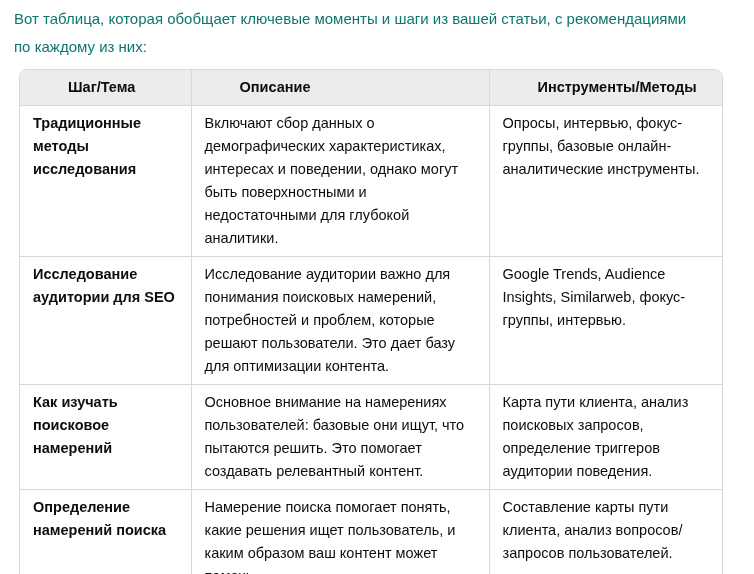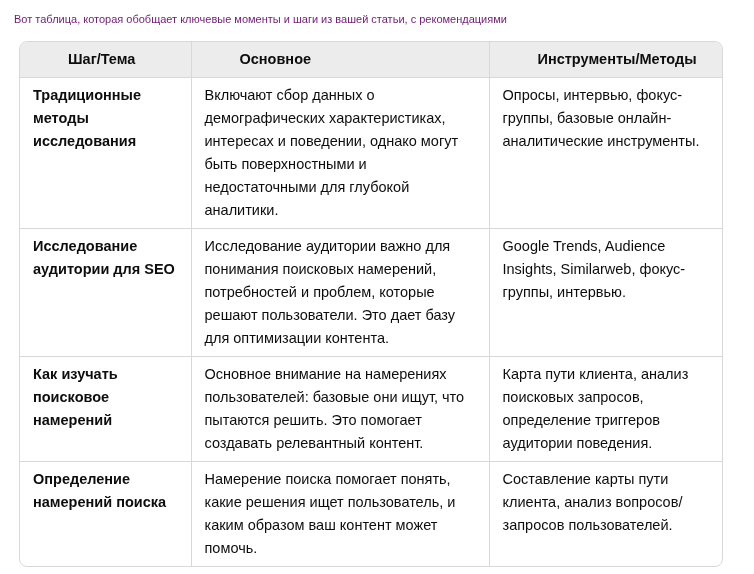--- a/index.html
+++ b/index.html
@@ -8,23 +8,23 @@
     overflow: hidden;
     background: #ffffff;
   }
   body {
     font-family: "Liberation Sans", sans-serif;
     color: #0d0d0d;
     -webkit-font-smoothing: antialiased;
   }
   .message { padding: 5px 14px 0 14px; }
   .intro {
-    font-size: 11px;
+    font-size: 15px;
     line-height: 28px;
-    color: #701a75;
+    color: #0f766e;
   }
   .intro span { display: block; white-space: nowrap; }
   .table-wrap {
     margin: 8px 0 0 5px;
     width: 704px;
     border: 1px solid #d8d8d8;
     border-radius: 8px;
     overflow: hidden;
     background: #ffffff;
   }
@@ -55,33 +55,34 @@
   }
   td.topic { font-weight: 700; }
 </style>
 </head>
 <body>
 
 <main class="message">
 
   <p class="intro">
     <span>Вот таблица, которая обобщает ключевые моменты и шаги из вашей статьи, с рекомендациями</span>
+    <span>по каждому из них:</span>
   </p>
 
   <div class="table-wrap">
     <table>
       <colgroup>
         <col class="c1">
           <col class="c2">
           <col class="c3">
       </colgroup>
       <thead>
         <tr>
           <th>Шаг/Тема</th>
-          <th>Основное</th>
+          <th>Описание</th>
           <th>Инструменты/Методы</th>
         </tr>
       </thead>
       <tbody>
         <tr>
           <td class="topic">Традиционные методы исследования</td>
           <td>Включают сбор данных о демографических характеристиках, интересах и поведении, однако могут быть поверхностными и недостаточными для глубокой аналитики.</td>
           <td>Опросы, интервью, фокус-группы, базовые онлайн-аналитические инструменты.</td>
         </tr>
         <tr>

